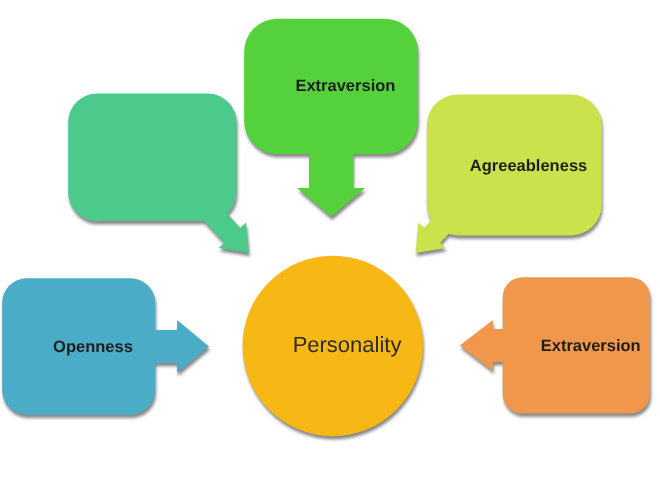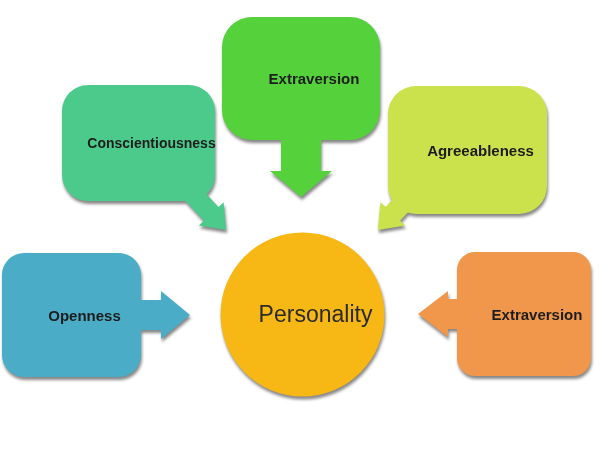--- a/index.html
+++ b/index.html
@@ -22,21 +22,21 @@
     font-weight: bold;
     font-size: 15px;
     color: #1d1d1d;
     box-sizing: border-box;
     pointer-events: none;
     padding-left: 26px;
   }
   .label.sm { font-size: 14px; }
   .label.center-label {
     font-weight: 400;
-    font-size: 23px;
+    font-size: 20px;
     color: #2b2b2b;
   }
 </style>
 </head>
 <body>
 
 <div class="stage">
 
   <svg class="diagram-svg" width="600" height="450" viewBox="0 0 600 450">
 
@@ -66,21 +66,20 @@
       <polygon points="0,-15 12,-15 12,-23 42,0 12,23 12,15 0,15" transform="translate(460,314) rotate(180)"></polygon>
     </g>
 
     <g class="shape" fill="#F7B714">
       <circle cx="302.5" cy="314.5" r="82"></circle>
     </g>
   </svg>
 
   <div class="label" style="left:222px; top:17px; width:158px; height:123px;">Extraversion</div>
 
-  <div class="label sm" style="left:62px; top:85px; width:153px; height:116px;">Conscientiousness</div>
 
   <div class="label" style="left:388px; top:86px; width:159px; height:128px;border-radius:32px;">Agreeableness</div>
 
   <div class="label" style="left:2px; top:253px; width:139px; height:124px;">Openness</div>
 
   <div class="label" style="left:457px; top:252px; width:134px; height:124px; padding-left:26px;">Extraversion</div>
 
   <div class="label center-label" style="left:220px; top:232px; width:165px; height:165px;">Personality</div>
 
 </div>

